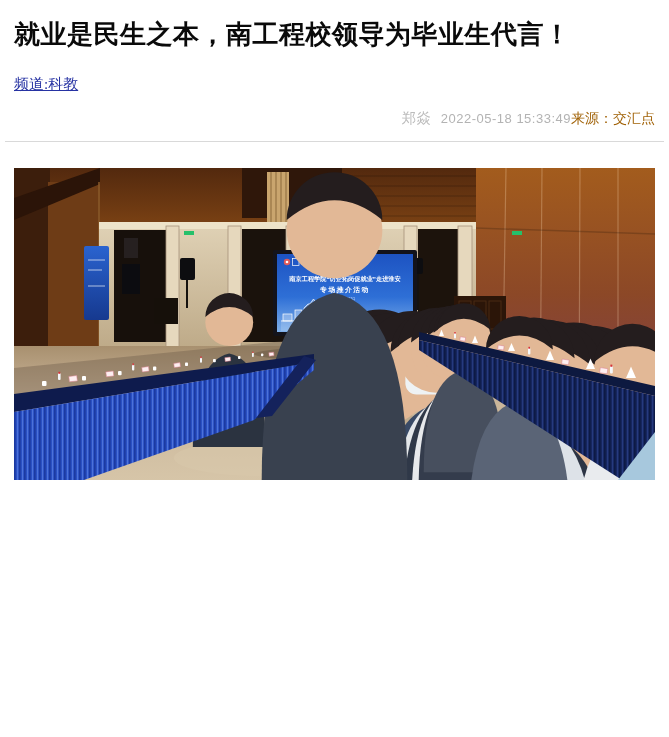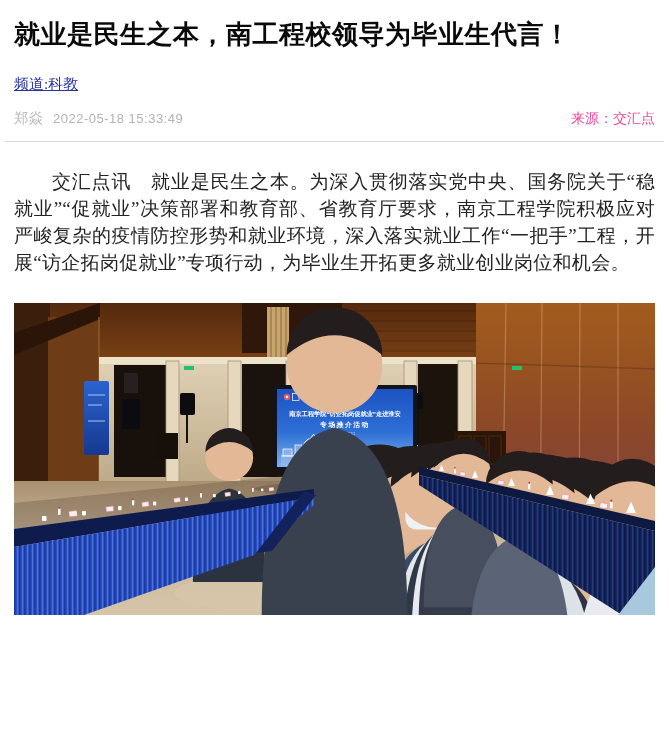--- a/index.html
+++ b/index.html
@@ -1,23 +1,23 @@
 <!DOCTYPE html>
 <html><head>
 <meta charset="utf-8">
 <style>
   html,body{margin:0;padding:0;background:#ffffff;}
   body{width:669px;font-family:"Liberation Serif","DejaVu Serif",serif;-webkit-font-smoothing:antialiased;}
   .page{padding:0 14px;}
   .title{font-size:26px;line-height:1.25;font-weight:bold;color:#0a0a0a;margin:19px 0 0 0;letter-spacing:.5px;}
   .channel{margin-top:23px;font-size:15px;color:#2733a3;cursor:pointer;display:inline-block;text-decoration:underline;}
-  .meta{margin-top:15px;display:flex;justify-content:space-between;align-items:baseline;}
+  .meta{margin-top:15px;display:flex;justify-content:flex-end;align-items:baseline;}
   .author{color:#bcbcbc;font-size:14.5px;}
   .ptime{color:#b3b3b3;font-size:13px;margin-left:10px;font-family:"Liberation Sans","DejaVu Sans",sans-serif;letter-spacing:.5px;}
-  .source{color:#ec4899;font-size:14px;}
+  .source{color:#a16207;font-size:14px;}
   .rule{border:none;border-top:1px solid #d9d9d9;margin:13px -9px 0 -9px;height:0;}
   .body-text{margin-top:26px;}
   .body-text p{font-size:19px;line-height:27px;color:#232323;text-indent:2em;text-align:justify;margin:0 0 27px 0;letter-spacing:.3px;}
   figure.photo{margin:5px 0 0 0;padding:0;line-height:0;}
   figure.photo svg{display:block;}
 </style>
 </head>
 <body>
 
 <div class="page">
@@ -29,21 +29,20 @@
   <div class="meta">
     <div>
       <span class="author">郑焱</span><span class="ptime">2022-05-18 15:33:49</span>
     </div>
     <div class="source">来源：交汇点</div>
   </div>
 
   <hr class="rule">
 
   <div class="body-text">
-    <p>交汇点讯　就业是民生之本。为深入贯彻落实党中央、国务院关于“稳就业”“促就业”决策部署和教育部、省教育厅要求，南京工程学院积极应对严峻复杂的疫情防控形势和就业环境，深入落实就业工作“一把手”工程，开展“访企拓岗促就业”专项行动，为毕业生开拓更多就业创业岗位和机会。</p>
   </div>
 
   <figure class="photo">
     <svg width="641" height="312" viewBox="0 0 641 312">
       <defs>
         <linearGradient id="gWallR" x1="0" y1="0" x2="0" y2="1">
           <stop offset="0" stop-color="#a35c1d"></stop>
             <stop offset="0.5" stop-color="#8c4827"></stop>
             <stop offset="1" stop-color="#7b3c50"></stop>
         </linearGradient>

